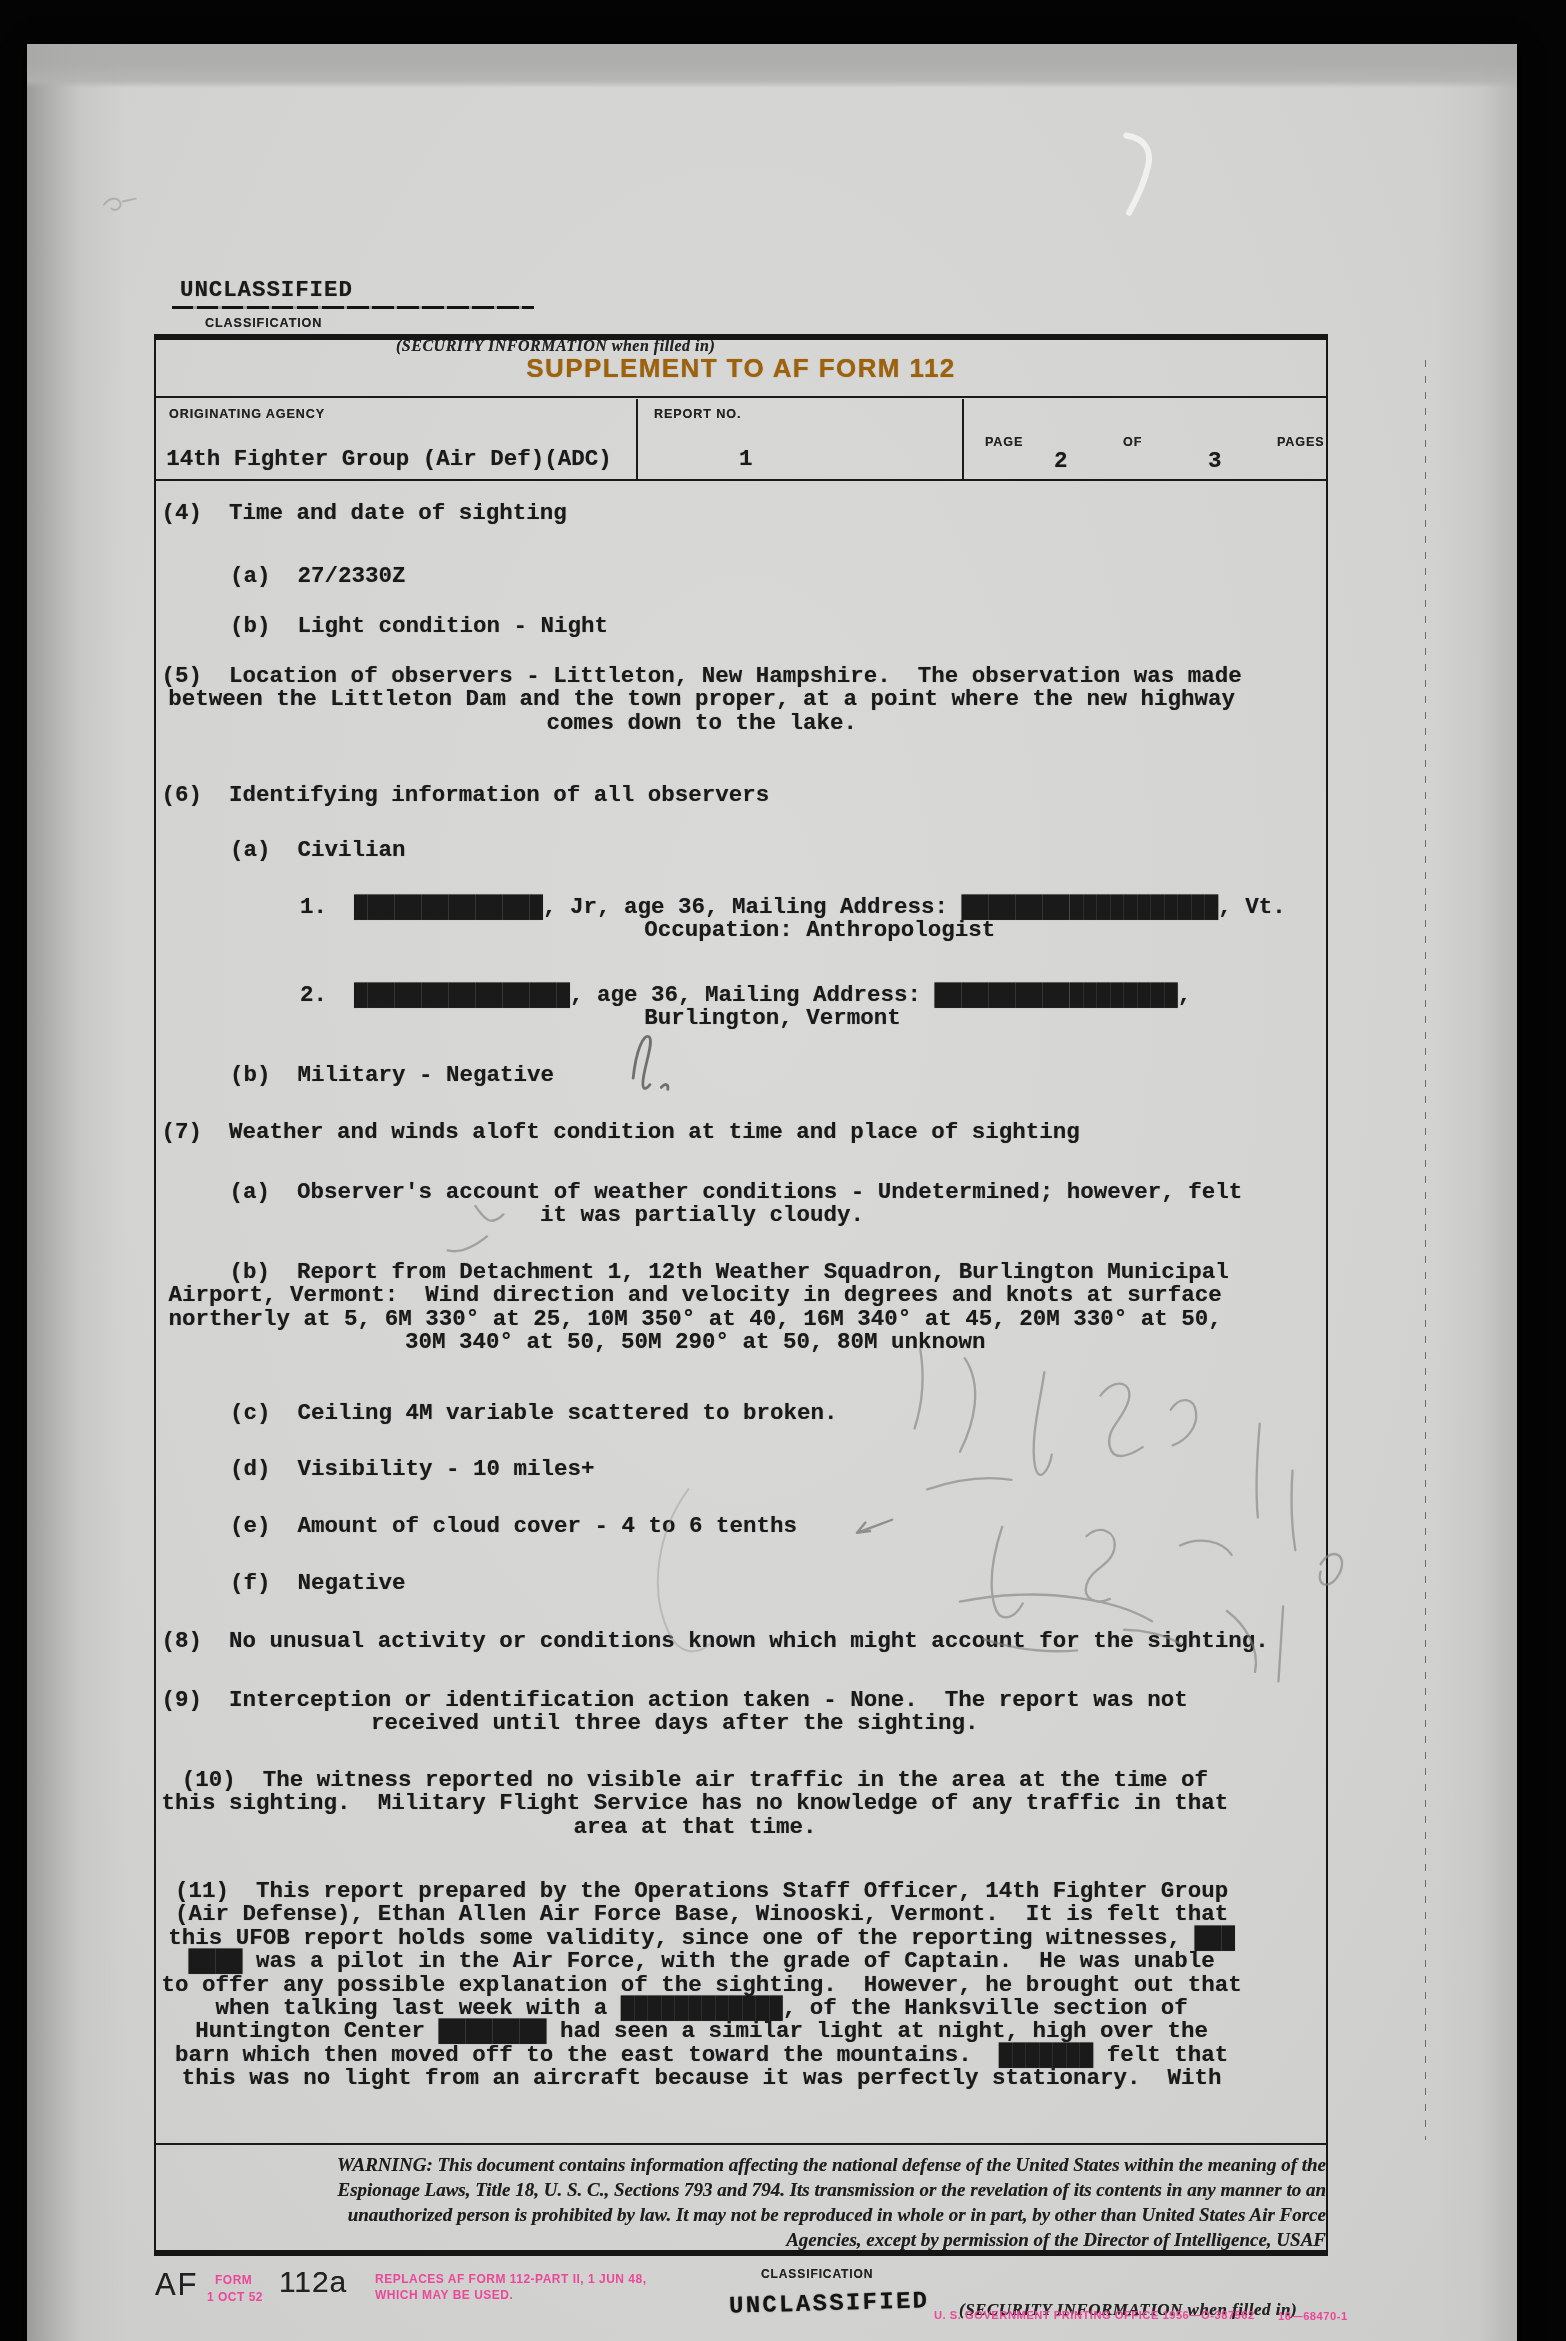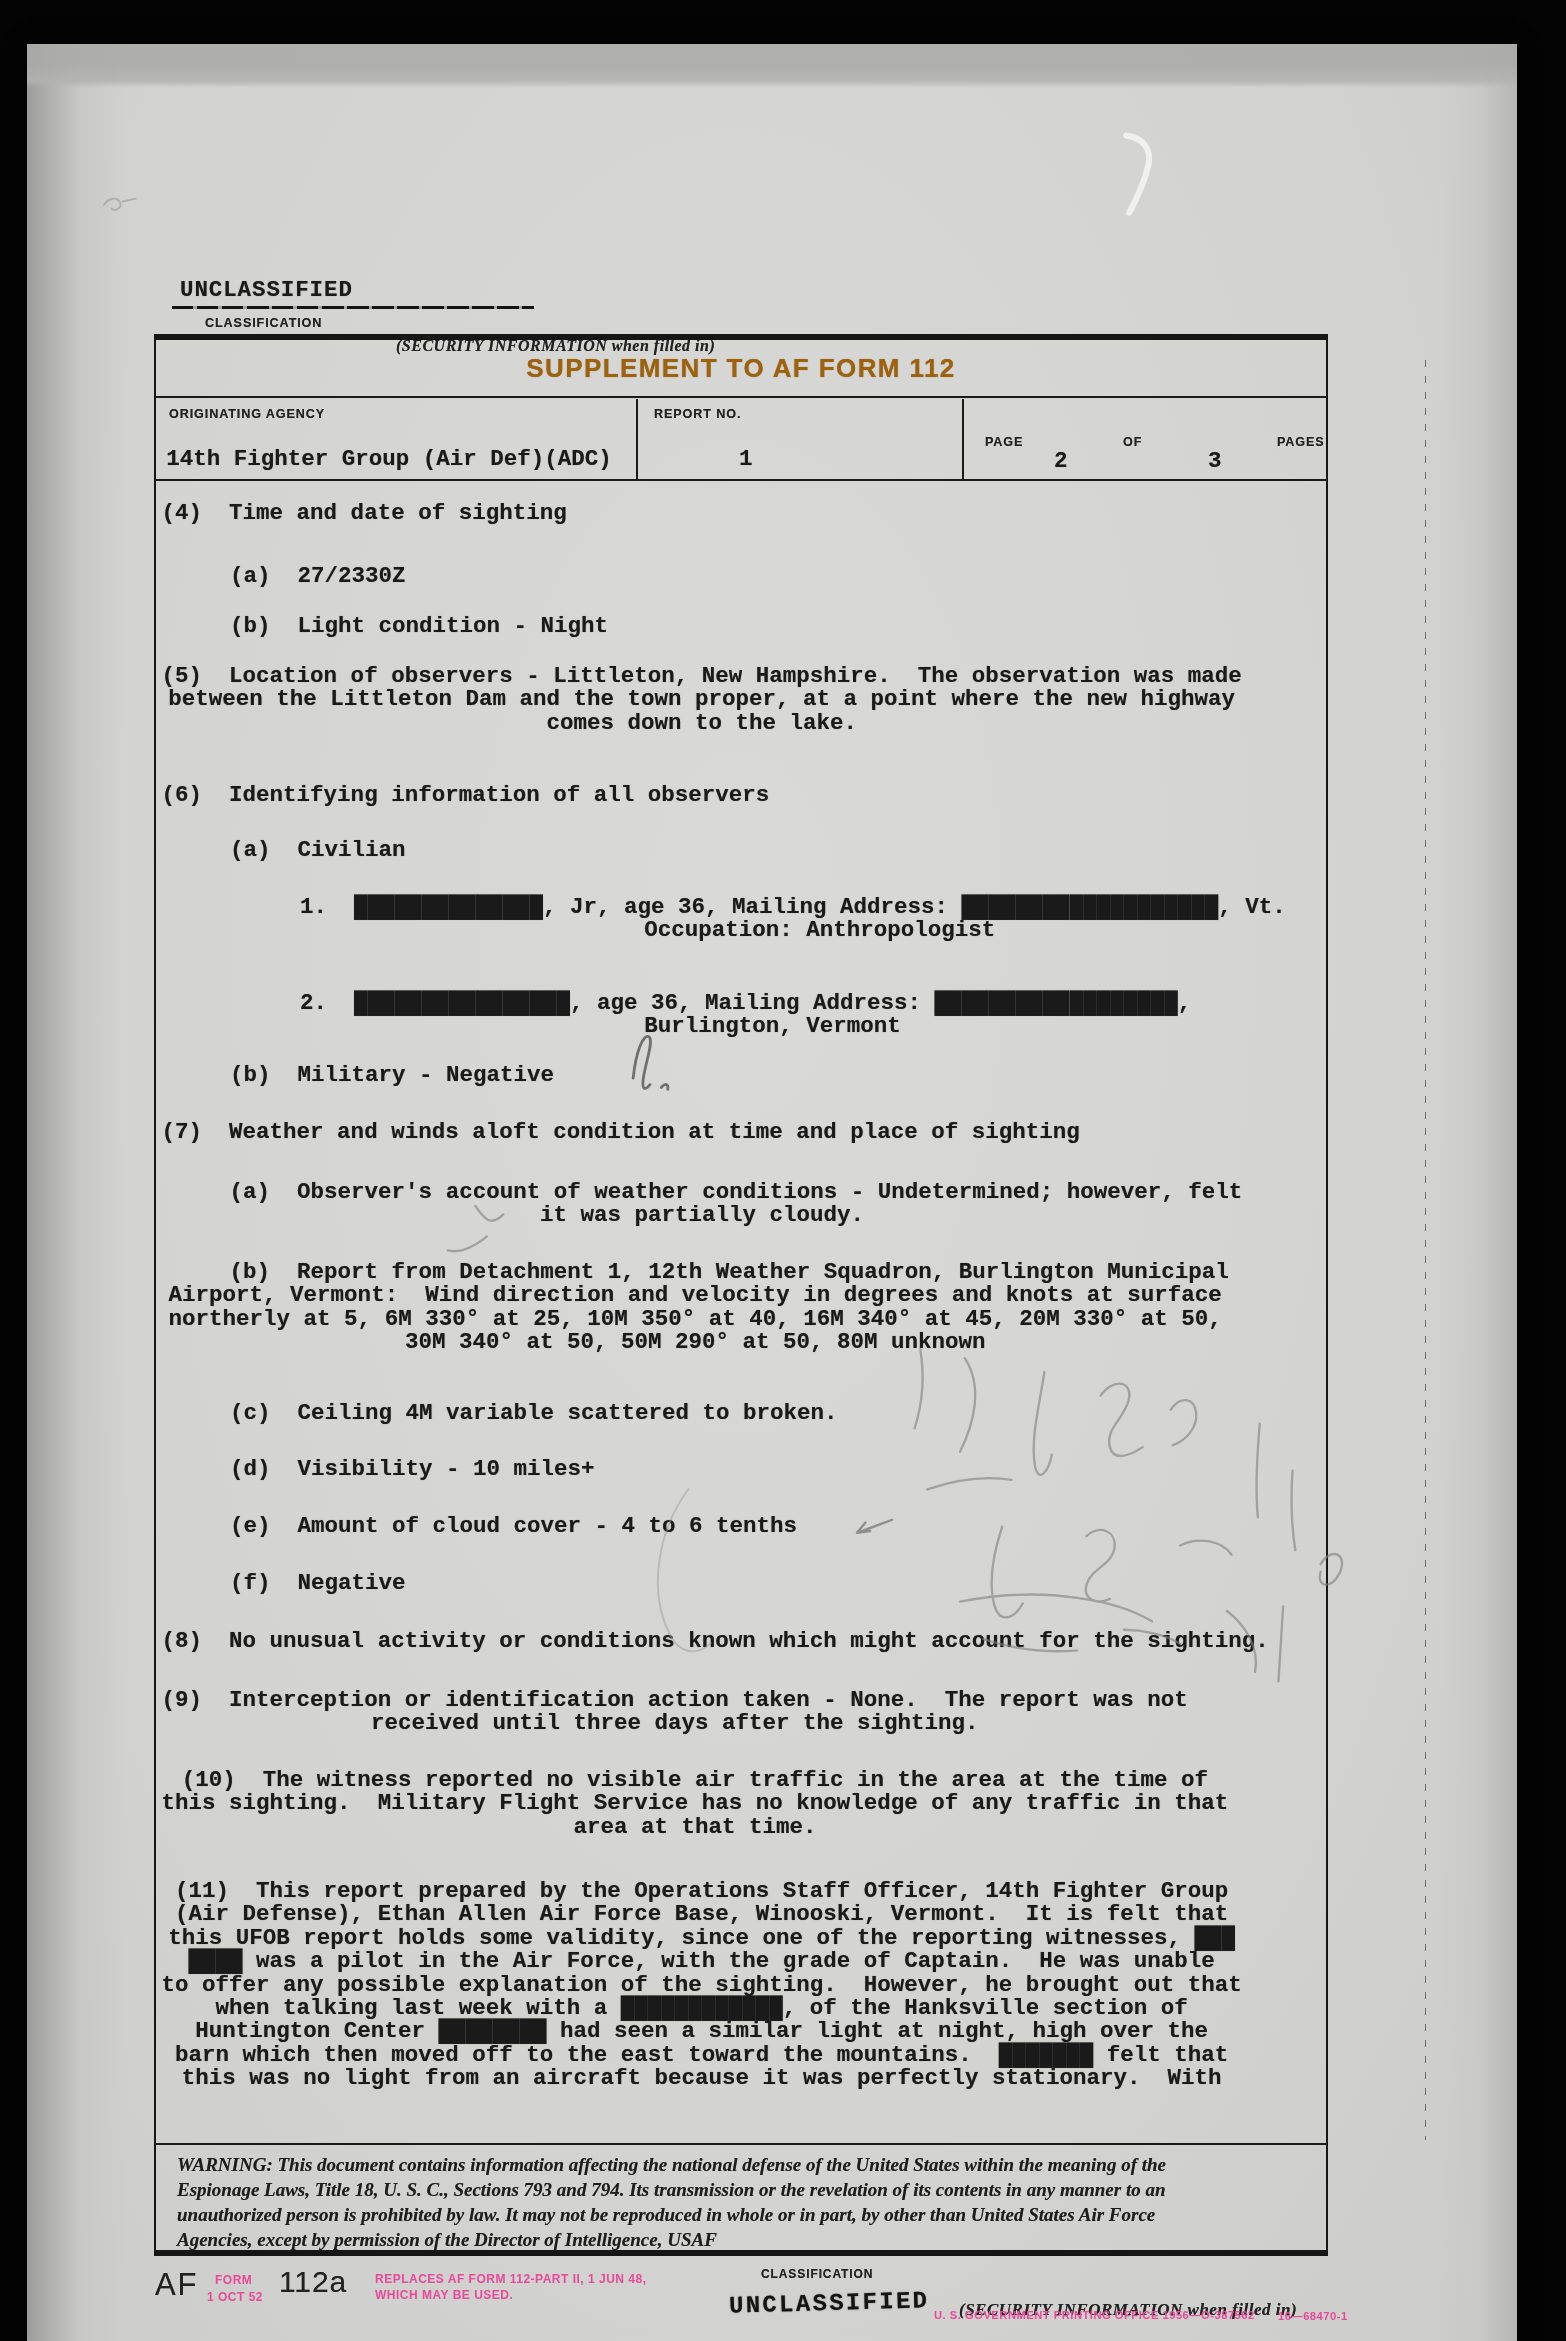--- a/index.html
+++ b/index.html
@@ -36,21 +36,21 @@
        border-bottom:2.8px solid #1a1a1a;}
   .vdiv{position:absolute;top:0;height:100%;width:1.9px;background:#1b1b1b;}
   .mono{position:absolute;font-family:"Liberation Mono","DejaVu Sans Mono",monospace;
        font-weight:bold;font-size:22.5px;color:#1a1a1a;text-shadow:0 0 0.9px rgba(15,15,15,.45);
        white-space:nowrap;}
   .formbody{position:absolute;left:0;top:136px;width:1165px;height:1654px;text-align:center;}
   .warning{position:absolute;left:0;bottom:0;width:100%;height:107px;
        border-top:2.3px solid #1a1a1a;padding:6.6px 0 0 21px;box-sizing:border-box;}
   .warnline{font-family:"Liberation Serif","DejaVu Serif",serif;font-style:italic;
        font-weight:bold;font-size:19px;line-height:25px;color:#1d1d1d;white-space:nowrap;
-       text-shadow:0 0 0.5px rgba(25,25,25,.5);}
+       text-shadow:0 0 0.5px rgba(25,25,25,.5);text-align:right;}
   .underl{position:absolute;height:3.3px;
        background:repeating-linear-gradient(90deg,#141414 0 21.5px, rgba(20,20,20,.25) 21.5px 25px);}
   .crease{position:absolute;left:1425px;top:360px;width:1.4px;height:1780px;
        background:repeating-linear-gradient(180deg, rgba(25,25,25,.55) 0 7.5px, rgba(0,0,0,0) 7.5px 16px);}
   .stamp{font-family:"Liberation Mono","DejaVu Sans Mono",monospace;font-weight:bold;
        letter-spacing:2.3px;color:#141414;text-shadow:0 0 1.4px rgba(10,10,10,.5);}
   .small{font-size:12px;letter-spacing:0.5px;font-weight:bold;color:#ec4899;
        font-family:"Liberation Sans",sans-serif;white-space:pre-line;line-height:15.5px;}
   svg.hand{position:absolute;left:0;top:0;pointer-events:none;}
 </style>
@@ -86,21 +86,21 @@
     <div class="t l0" style="top:26px;">(4)  Time and date of sighting</div>
     <div class="t l1" style="top:89px;">(a)  27/2330Z</div>
     <div class="t l1" style="top:139px;">(b)  Light condition - Night</div>
     <div class="t l0" style="top:189px;">(5)  Location of observers - Littleton, New Hampshire.  The observation was made
 between the Littleton Dam and the town proper, at a point where the new highway
 comes down to the lake.</div>
     <div class="t l0" style="top:308px;">(6)  Identifying information of all observers</div>
     <div class="t l1" style="top:363px;">(a)  Civilian</div>
     <div class="t item" style="top:420px;">1.  ██████████████, Jr, age 36, Mailing Address: ███████████████████, Vt.
 Occupation: Anthropologist</div>
-    <div class="t item" style="top:508px;margin-top:8px;">2.  ████████████████, age 36, Mailing Address: ██████████████████,
+    <div class="t item" style="top:508px;">2.  ████████████████, age 36, Mailing Address: ██████████████████,
 Burlington, Vermont</div>
     <div class="t l1" style="top:588px;">(b)  Military - Negative</div>
     <div class="t l0" style="top:645px;">(7)  Weather and winds aloft condition at time and place of sighting</div>
     <div class="t find" style="top:705px;">(a)  Observer's account of weather conditions - Undetermined; however, felt
 it was partially cloudy.</div>
     <div class="t find" style="top:785px;">(b)  Report from Detachment 1, 12th Weather Squadron, Burlington Municipal
 Airport, Vermont:  Wind direction and velocity in degrees and knots at surface
 northerly at 5, 6M 330° at 25, 10M 350° at 40, 16M 340° at 45, 20M 330° at 50,
 30M 340° at 50, 50M 290° at 50, 80M unknown</div>
     <div class="t l1" style="top:926px;">(c)  Ceiling 4M variable scattered to broken.</div>

